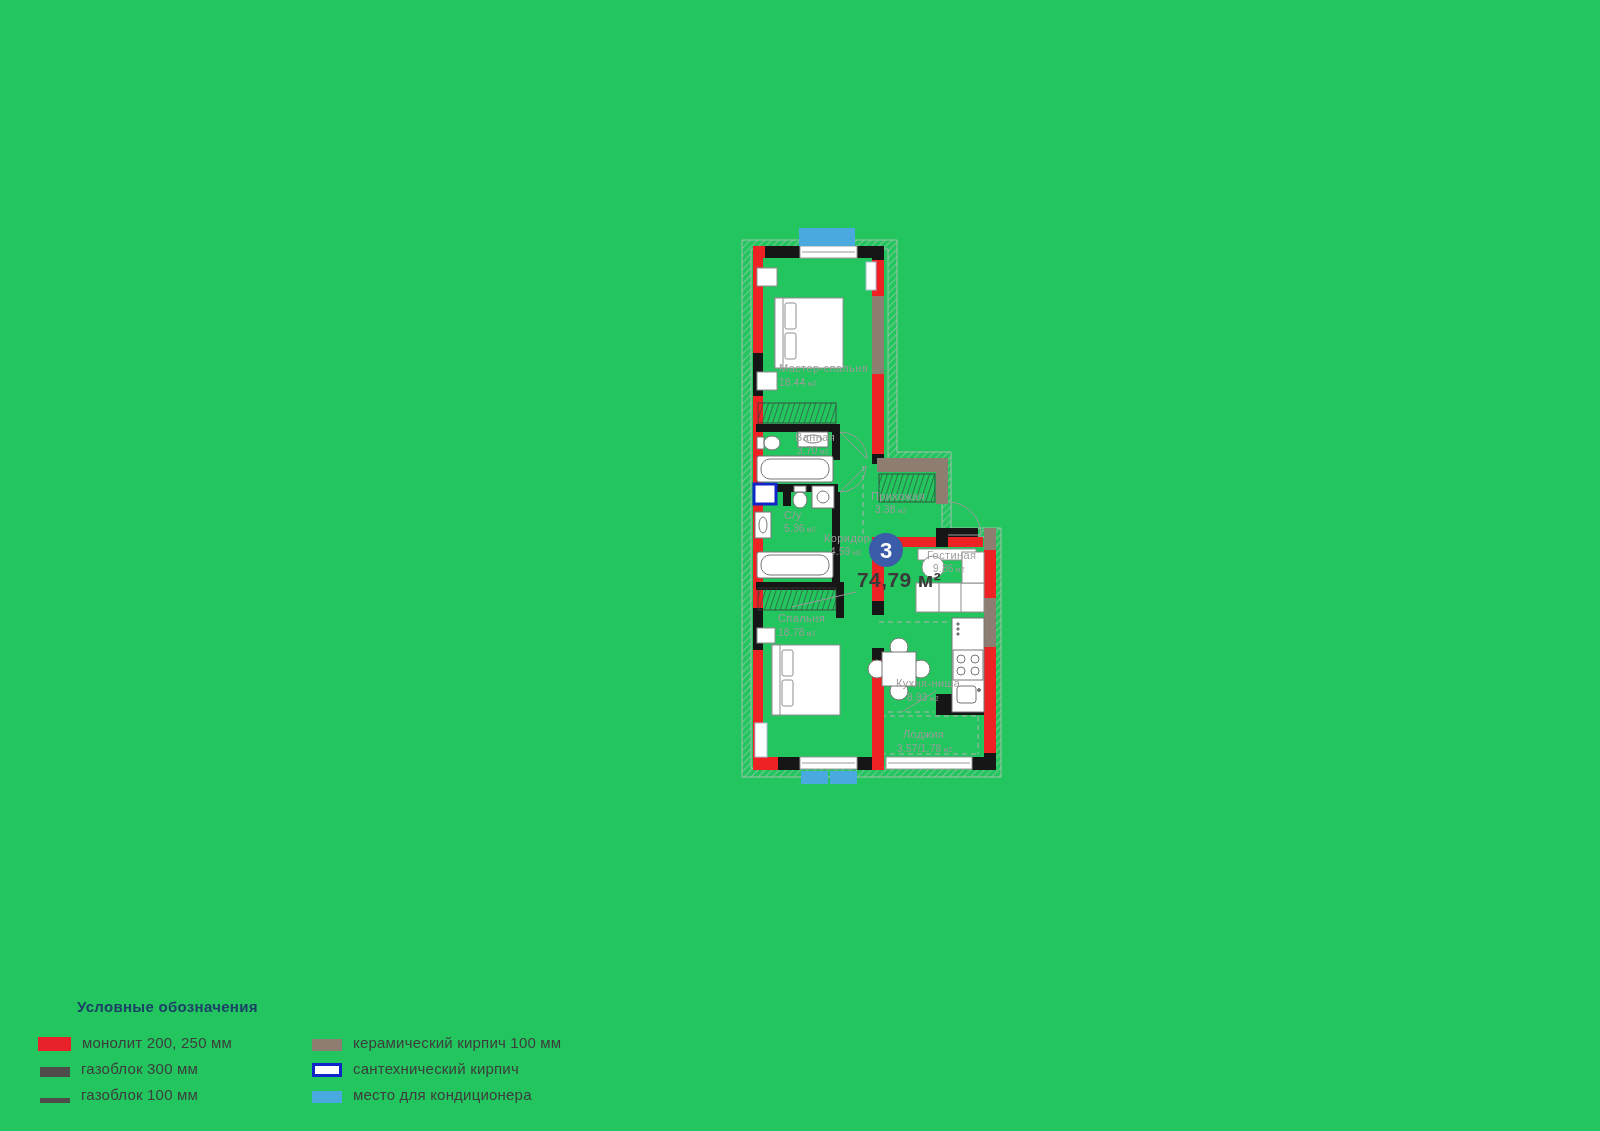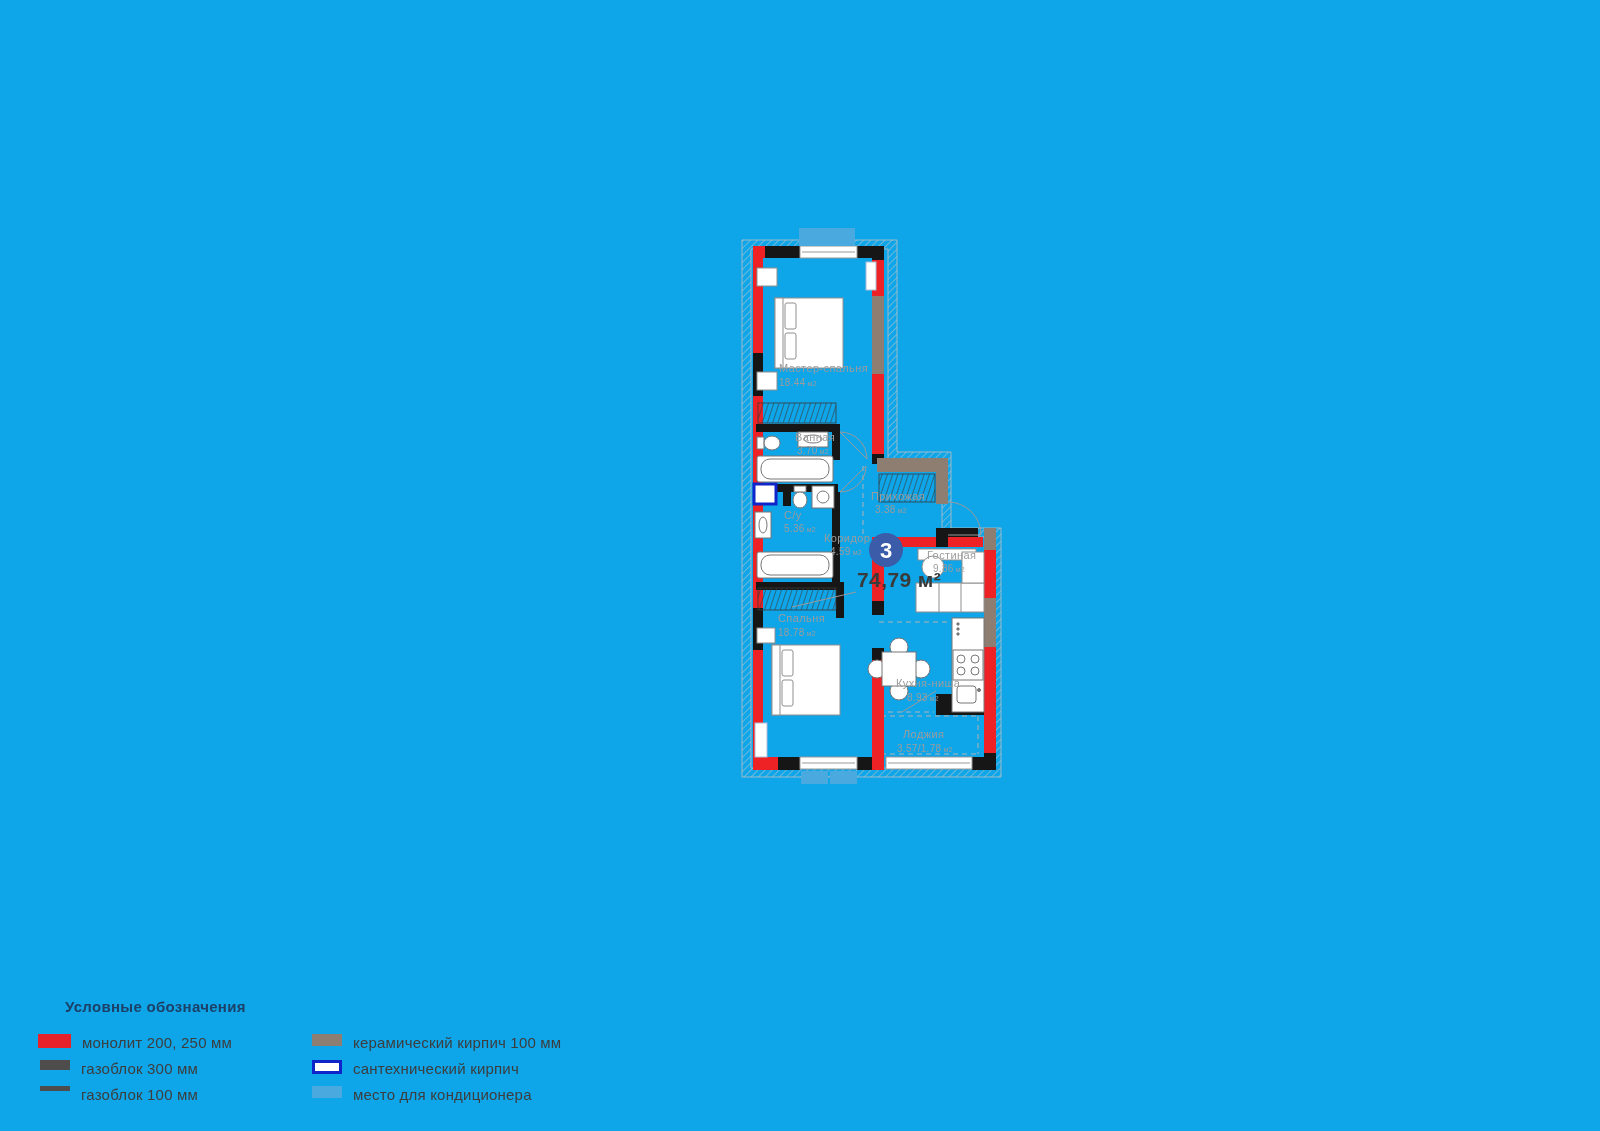--- a/index.html
+++ b/index.html
@@ -1,31 +1,31 @@
 <!DOCTYPE html>
 <html><head>
 <meta charset="utf-8">
 <style>
   html,body{margin:0;padding:0;background:#ffffff;}
-  .page{position:relative;width:1600px;height:1131px;background:#0ea5e9;overflow:hidden;
+  .page{position:relative;width:1600px;height:1131px;background:#22c55e;overflow:hidden;
         font-family:"Liberation Sans",sans-serif;}
   .plan-svg{position:absolute;left:0;top:0;}
 
   
   .room-name{font-family:"Liberation Sans",sans-serif;font-size:11px;fill:#9c9c9c;letter-spacing:.4px;}
   .room-area{font-family:"Liberation Sans",sans-serif;font-size:10px;fill:#9c9c9c;letter-spacing:.3px;}
   .room-unit{font-size:7px;}
   .badge-num{font-family:"Liberation Sans",sans-serif;font-size:22px;font-weight:bold;fill:#ffffff;}
   .total-area{font-family:"Liberation Sans",sans-serif;font-size:21px;font-weight:bold;fill:#3a3a3a;letter-spacing:.4px;}
 
   
   .legend{position:absolute;left:38px;top:998px;width:560px;}
-  .legend-title{margin-left:27px;font-size:15px;font-weight:bold;color:#1c4066;letter-spacing:.3px;}
+  .legend-title{margin-left:39px;font-size:15px;font-weight:bold;color:#1c4066;letter-spacing:.3px;}
   .legend-grid{margin-top:14px;display:grid;grid-template-columns:272px 290px;grid-auto-rows:26px;align-items:center;}
-  .legend-item{display:flex;align-items:flex-start;}
+  .legend-item{display:flex;align-items:flex-end;}
   .legend-label{font-size:15px;color:#3d3d3d;letter-spacing:.2px;}
   .sw{display:inline-block;margin-right:11px;flex:0 0 auto;}
   .sw-monolith{width:33px;height:14px;}
   .sw-gb200{width:30px;height:10px;margin-left:2px;}
   .sw-gb100{width:30px;height:5px;margin-left:2px;}
   .sw-ceramic{width:30px;height:12px;margin-left:2px;}
   .sw-santeh{width:24px;height:8px;background:#fff;border:3px solid #0f25c9;margin-left:2px;}
   .sw-ac{width:30px;height:12px;margin-left:2px;}
 </style>
 </head>

